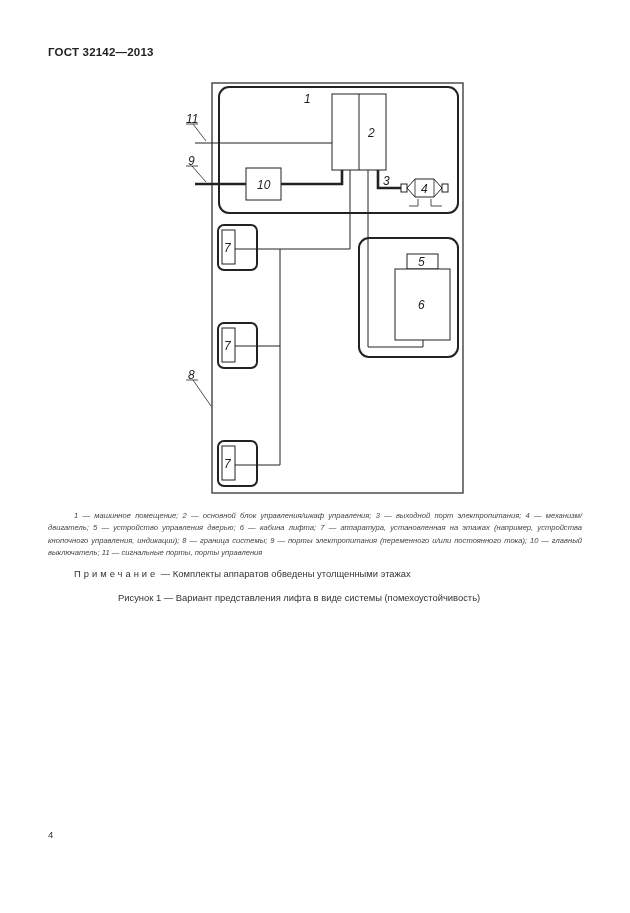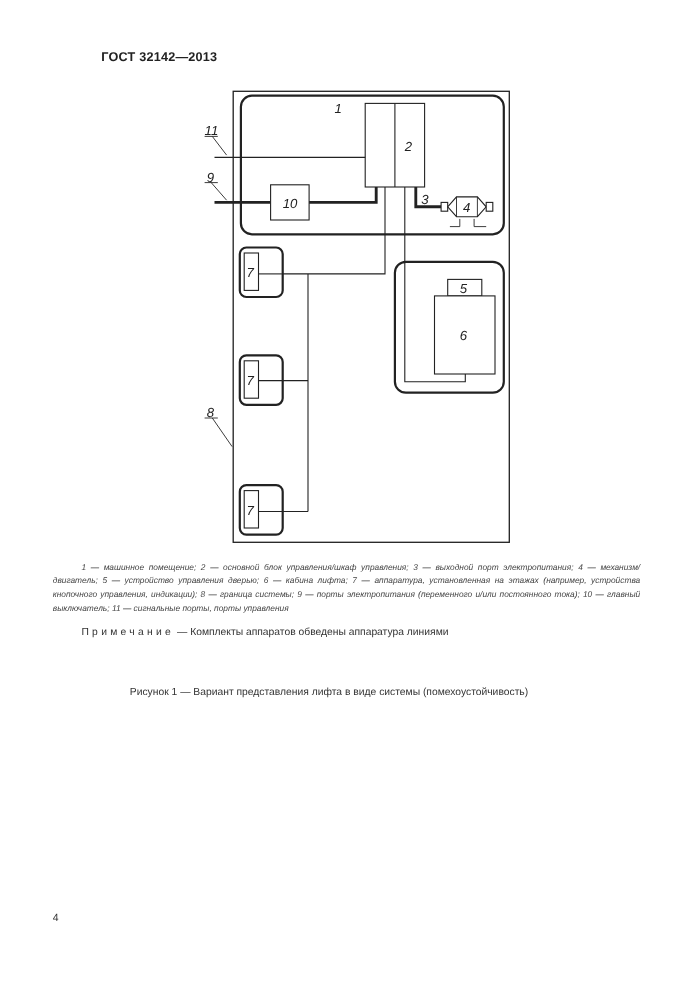--- a/index.html
+++ b/index.html
@@ -1,23 +1,23 @@
 <!DOCTYPE html>
 <html><head>
 <meta charset="utf-8">
 <style>
   html, body { margin:0; padding:0; background:#fff; }
   body { width:630px; height:913px; position:relative; overflow:hidden; font-family:"Liberation Sans", sans-serif; color:#222; }
-  .header { position:absolute; left:48px; top:46px; font-size:11.5px; font-weight:bold; letter-spacing:0.2px;margin-left:44px; }
+  .header { position:absolute; left:48px; top:46px; font-size:11.5px; font-weight:bold; letter-spacing:0.2px; }
   .figure { position:absolute; left:0; top:0; width:630px; height:510px; }
   .legend { position:absolute; left:48px; top:510px; width:534px; font-size:7.6px; line-height:12.4px; color:#444; text-align:justify;font-style:italic; }
   .legend .p1 { text-indent:26px; }
   .note { position:absolute; left:74px; top:568px; font-size:9.4px; color:#333; }
   .note .sp { letter-spacing:3px;text-align:right; }
-  .caption { position:absolute; left:118px; top:592px; font-size:9.4px; color:#333;margin-top:31px; }
+  .caption { position:absolute; left:118px; top:592px; font-size:9.4px; color:#333; }
   .pagenum { position:absolute; left:48px; top:829px; font-size:9.5px; color:#333; }
   svg text { font-family:"Liberation Sans", sans-serif; font-style:italic; fill:#222; }
 </style>
 </head>
 <body>
 
 <div class="header">ГОСТ 32142—2013</div>
 
 <svg class="figure" width="630" height="510" viewBox="0 0 630 510">
 
@@ -92,18 +92,18 @@
   <text x="188" y="165" font-size="12">9</text>
   <text x="186" y="123" font-size="12">11</text>
   <text x="257" y="189" font-size="12">10</text>
 </svg>
 
 <div class="legend">
   <div class="p1">1 — машинное помещение; 2 — основной блок управления/шкаф управления; 3 — выходной порт электропитания; 4 — механизм/двигатель; 5 — устройство управления дверью;  6 — кабина лифта; 7 — аппаратура, установленная на этажах (например, устройства кнопочного управления, индикации); 8 — граница системы; 9 — порты электропитания (переменного и/или постоянного тока); 10 — главный  выключатель;  11 —  сигнальные порты, порты управления</div>
 </div>
 
 <div class="note">
-  <span class="sp">Примечание</span><span> — Комплекты аппаратов обведены аппаратура  линиями</span>
+  <span class="sp">Примечание</span><span> — Комплекты аппаратов обведены утолщенными  этажах</span>
 </div>
 
 <div class="caption">Рисунок 1 — Вариант представления  лифта  в  виде  системы (помехоустойчивость)</div>
 
 <div class="pagenum">4</div>
 
 </body></html>

